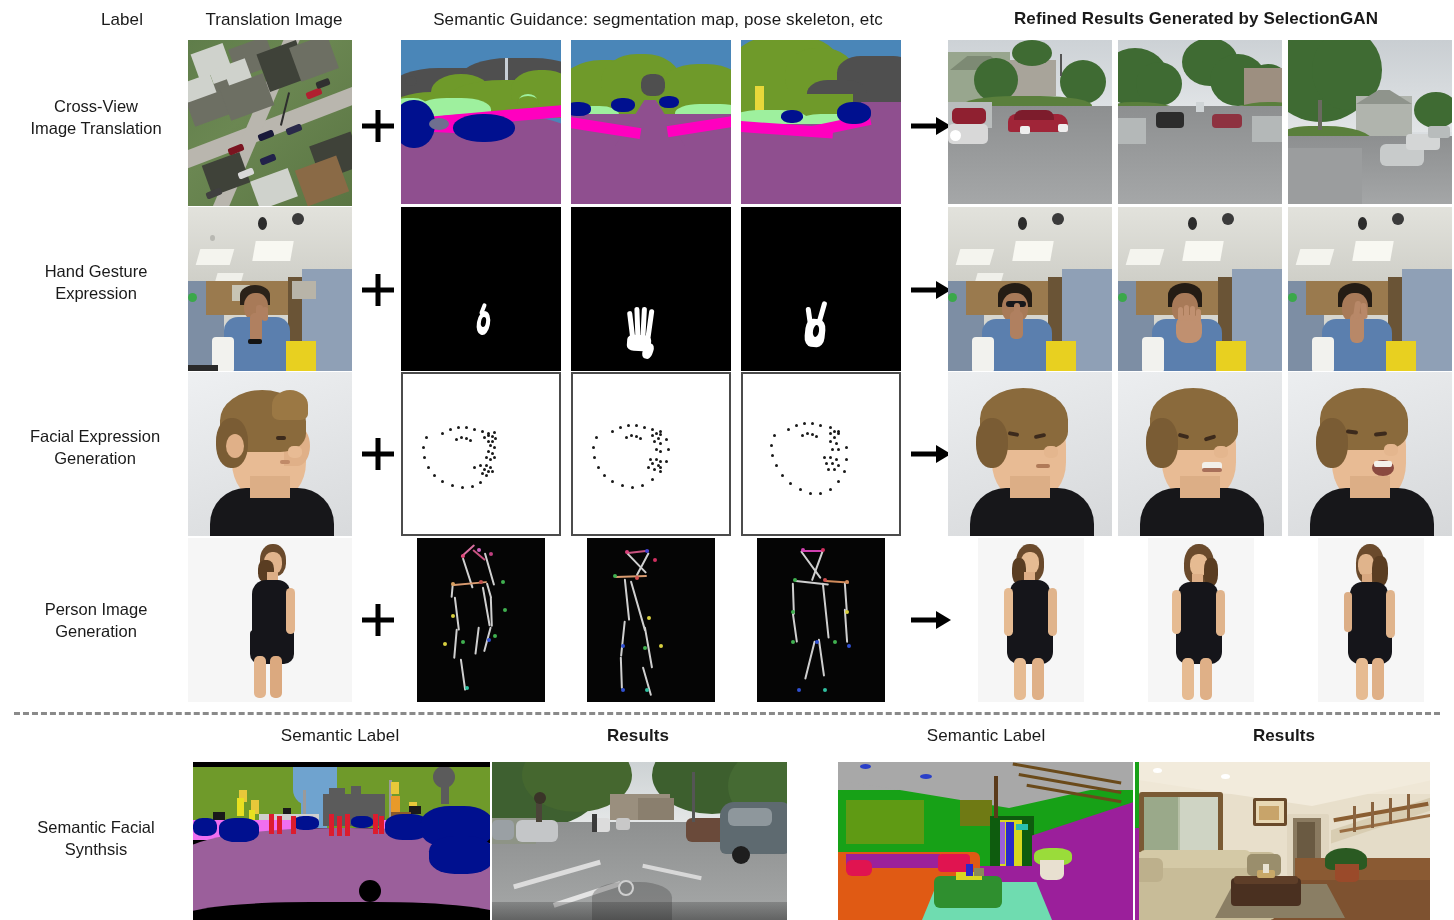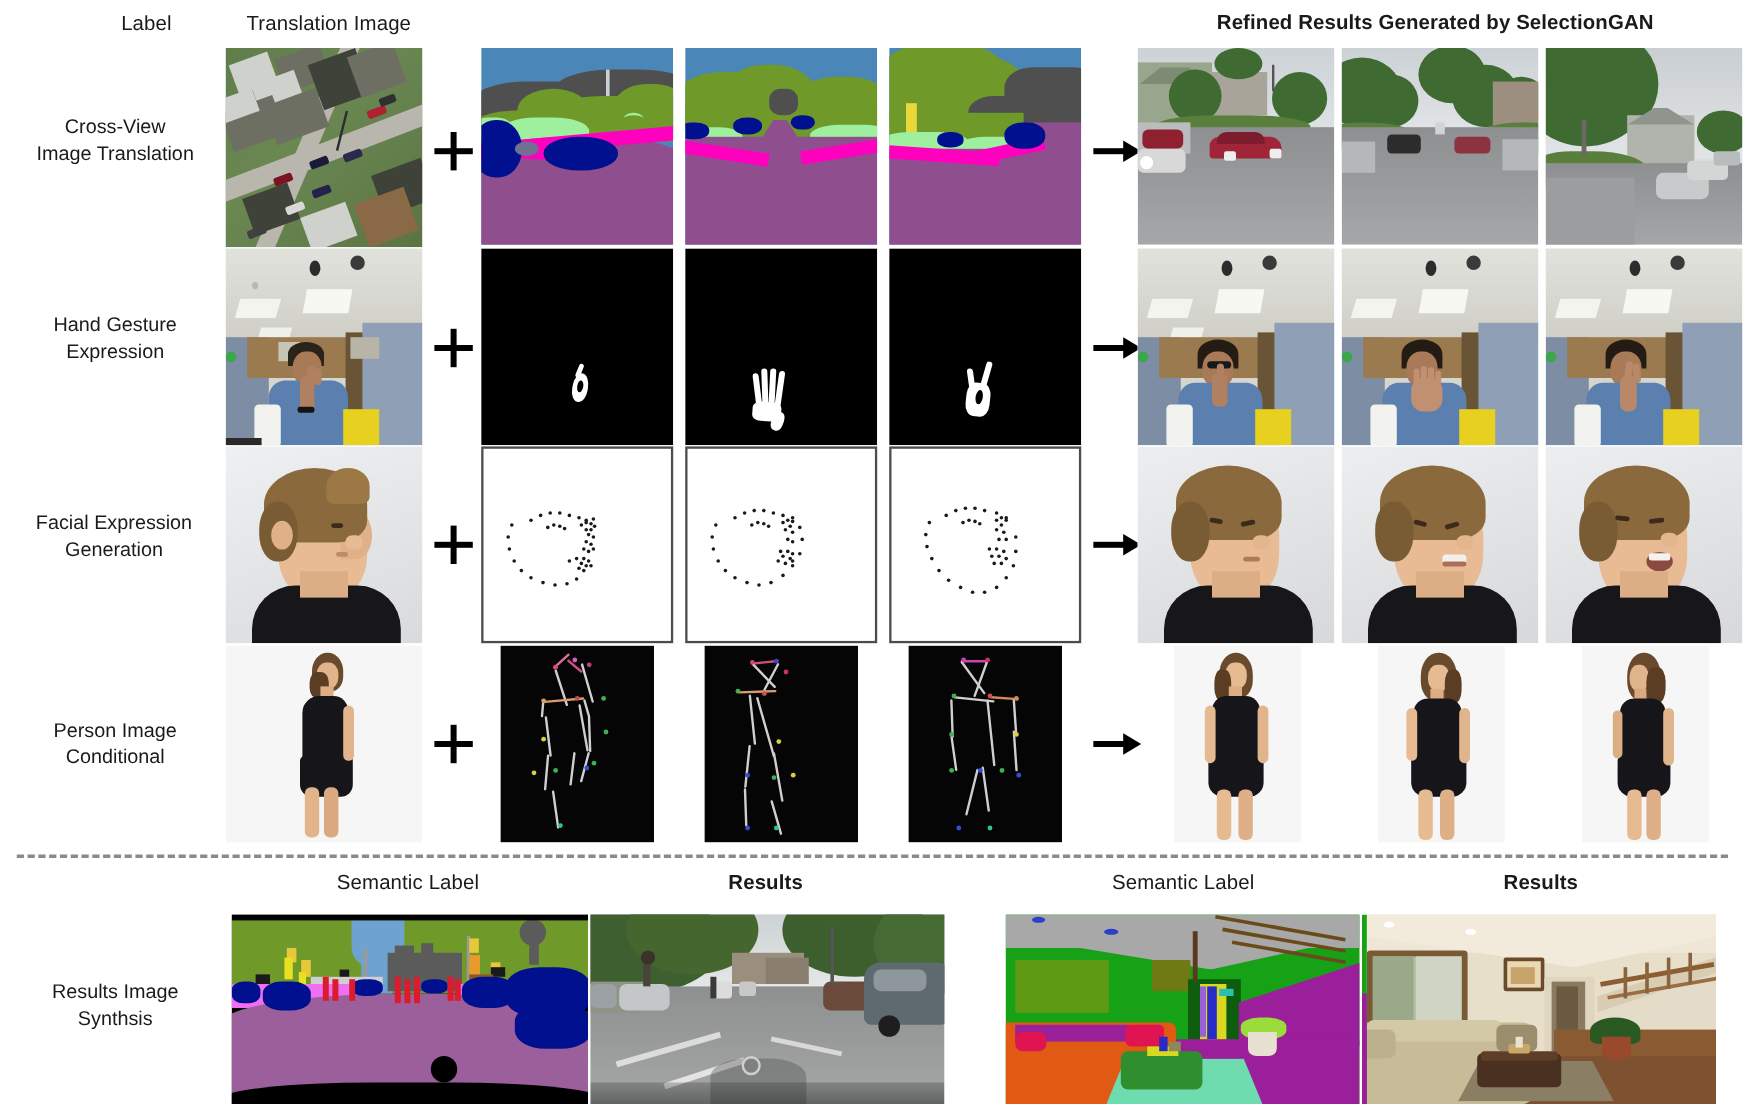--- a/index.html
+++ b/index.html
@@ -141,20 +141,21 @@
   .lr-floor{ background:#8a5a33; }
   .lr-sofa { background:#cbbf9c; }
 </style>
 </head>
 <body>
 
 <div id="page">
 
   <div class="abs hdr" style="left:62px; top:10px; width:120px;">Label</div>
   <div class="abs hdr" style="left:178px; top:10px; width:192px;">Translation Image</div>
+  <div class="abs hdr" style="left:380px; top:10px; width:556px;">Semantic Guidance: segmentation map, pose skeleton, etc</div>
   <div class="abs tasklabel" style="left:10px; top:95px; width:172px;">Cross-View
 Image Translation</div>
 
   <div class="abs hdr bold" style="left:946px; top:9px; width:500px;">Refined Results Generated by SelectionGAN</div>
 
   <div class="cell" style="left:188px; top:40px; width:164px; height:166px;">
     <div class="inner aerial">
       <div class="l" style="left:0;top:0;width:100%;height:100%;background:
         linear-gradient(135deg,#5f7d4a 0%,#6b8752 40%,#5a7543 100%);"></div>
       <div class="l aer-road" style="left:-10px;top:78px;width:190px;height:17px;transform:rotate(-21deg);"></div>
@@ -683,21 +684,21 @@
       <div class="l" style="left:58px;top:58px;width:12px;height:4px;background:#3c2a1c;border-radius:2px;transform:rotate(6deg);"></div>
       <div class="l" style="left:96px;top:72px;width:14px;height:12px;background:#e4b68e;border-radius:40%;"></div>
       <div class="l" style="left:84px;top:88px;width:22px;height:16px;background:#8a4a40;border-radius:50%;"></div>
       <div class="l" style="left:86px;top:89px;width:18px;height:6px;background:#f4f2ec;border-radius:2px;"></div>
       <div class="l shirt" style="left:22px;top:116px;width:124px;height:50px;background:#17171a;border-radius:36px 36px 0 0;"></div>
       <div class="l skin" style="left:62px;top:104px;width:40px;height:22px;background:#dcae86;"></div>
     </div>
   </div>
 
   <div class="abs tasklabel" style="left:10px; top:598px; width:172px;">Person Image
-Conditional</div>
+Generation</div>
 
   <div class="cell" style="left:188px; top:538px; width:164px; height:164px;">
     <div class="inner pbg">
       <div class="l" style="left:0;top:0;width:100%;height:100%;background:#f6f6f6;"></div>
       <div class="l hair" style="left:72px;top:6px;width:26px;height:32px;background:#6a4a2c;border-radius:48% 48% 38% 38%;"></div>
       <div class="l skin" style="left:76px;top:14px;width:18px;height:22px;background:#e2b48c;border-radius:44%;"></div>
       <div class="l hair" style="left:70px;top:22px;width:16px;height:22px;background:#5a3d22;border-radius:40%;"></div>
       <div class="l skin" style="left:79px;top:34px;width:11px;height:10px;background:#ddae86;"></div>
       <div class="l dress" style="left:64px;top:42px;width:38px;height:64px;background:#15151a;border-radius:14px 12px 4px 4px;"></div>
       <div class="l dress" style="left:62px;top:92px;width:44px;height:34px;background:#15151a;border-radius:4px 4px 10px 10px;"></div>
@@ -859,21 +860,21 @@
 
   <div class="abs" style="left:14px; top:712px; width:1426px;">
     <div class="sep"></div>
   </div>
 
   <div class="abs hdr" style="left:250px; top:726px; width:180px;">Semantic Label</div>
   <div class="abs hdr bold" style="left:558px; top:726px; width:160px;">Results</div>
   <div class="abs hdr" style="left:896px; top:726px; width:180px;">Semantic Label</div>
   <div class="abs hdr bold" style="left:1204px; top:726px; width:160px;">Results</div>
 
-  <div class="abs tasklabel" style="left:10px; top:816px; width:172px;">Results Image
+  <div class="abs tasklabel" style="left:10px; top:816px; width:172px;">Semantic Facial
 Synthsis</div>
 
   <div class="cell" style="left:193px; top:762px; width:297px; height:158px;">
     <div class="inner cs-blk">
       <div class="l cs-veg" style="left:0;top:4px;width:100%;height:62px;"></div>
       <div class="l cs-sky" style="left:100px;top:4px;width:44px;height:40px;border-radius:0 0 40% 40%;"></div>
       <div class="l cs-sky" style="left:108px;top:22px;width:30px;height:34px;"></div>
       <div class="l cs-sky" style="left:116px;top:44px;width:18px;height:22px;"></div>
       <div class="l cs-bld" style="left:130px;top:32px;width:62px;height:32px;"></div>
       <div class="l cs-bld" style="left:136px;top:26px;width:16px;height:18px;"></div>

